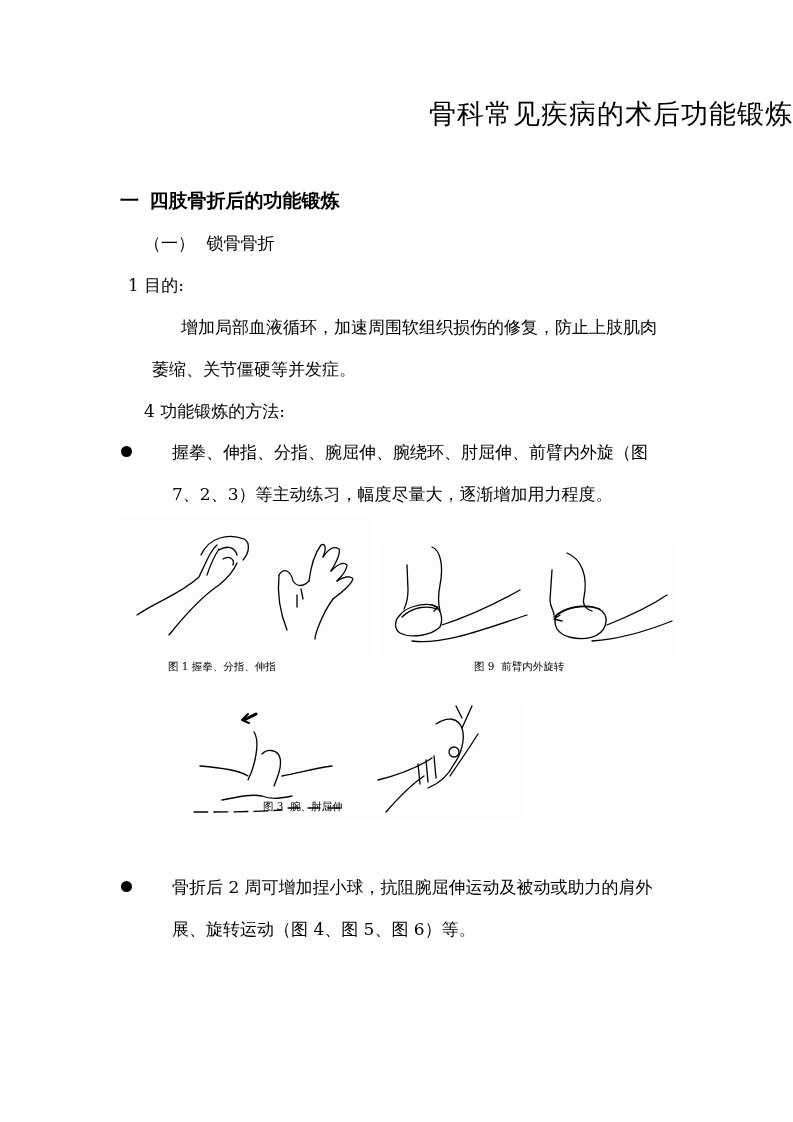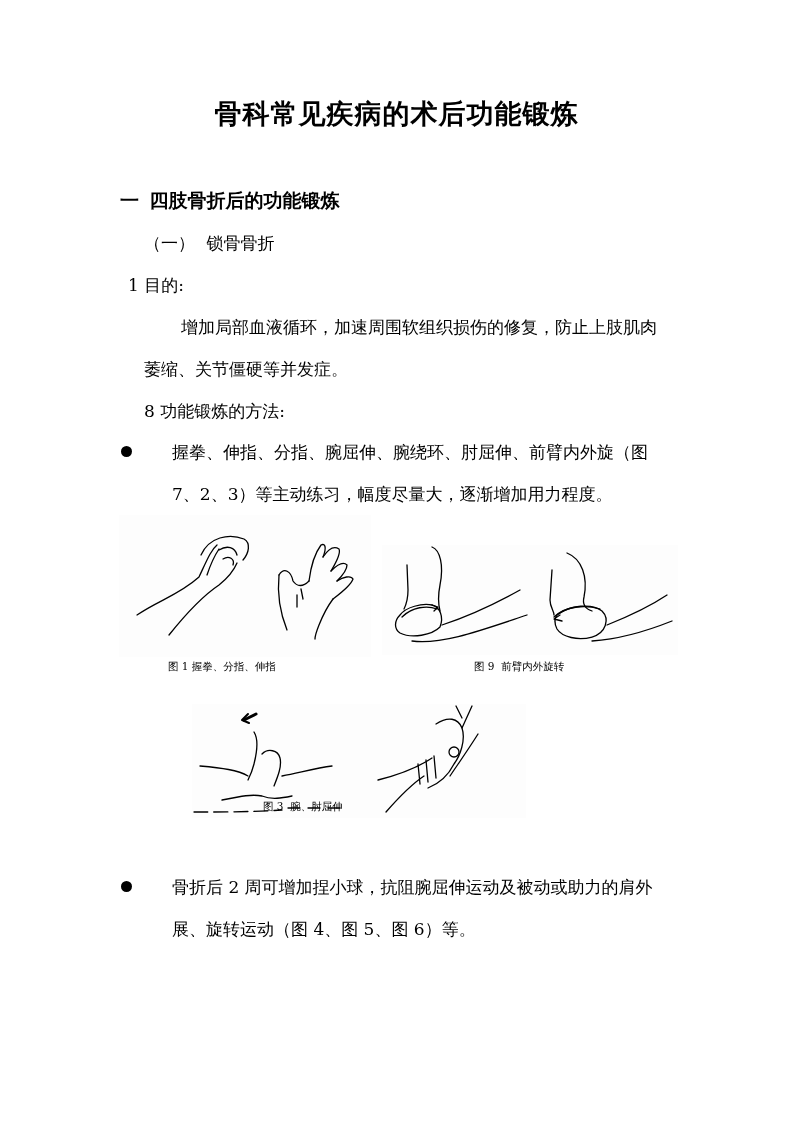--- a/index.html
+++ b/index.html
@@ -2,23 +2,23 @@
 <html><head>
 <meta charset="utf-8">
 <style>
   html, body { margin: 0; padding: 0; background: #ffffff; }
   body {
     width: 793px; height: 1122px; position: relative; overflow: hidden;
     font-family: "DejaVu Serif", "Liberation Serif", serif; color: #000;
   }
   .abs { position: absolute; }
   .title {
-    left: 0; width: 793px; top: 96px; text-align: center;
+    left: 0; width: 793px; top: 96px; text-align: right;
     font-family: "DejaVu Sans", "Liberation Sans", sans-serif;
-    font-weight: bold; font-size: 27px; letter-spacing: 1px;
+    font-weight: normal; font-size: 27px; letter-spacing: 1px;
   }
   .h1 {
     left: 120px; top: 188px;
     font-family: Liberation Sans, sans-serif;
     font-weight: bold; font-size: 19px;
   }
   .txt { font-size: 17px; line-height: 20px; white-space: nowrap; margin-left: 24px; }
   .bullet-dot {
     width: 11px; height: 11px; border-radius: 50%; background: #000;
   }
@@ -36,23 +36,23 @@
 
 <div class="abs h1" style="white-space:pre;">一  四肢骨折后的功能锻炼</div>
 
 <div class="abs txt" style="left:120px; top:233px;">
   <span>（一）</span>
   <span style="margin-left:6px;">锁骨骨折</span>
 </div>
 
 <div class="abs txt" style="left:104px; top:275px;">1 目的:</div>
 <div class="abs txt" style="left:157px; top:317px;">增加局部血液循环，加速周围软组织损伤的修复，防止上肢肌肉</div>
-<div class="abs txt" style="left:120px; top:359px;">萎缩、关节僵硬等并发症。</div>
+<div class="abs txt" style="left:128px; top:359px;">萎缩、关节僵硬等并发症。</div>
 
-<div class="abs txt" style="left:120px; top:401px;">8 功能锻炼的方法:</div>
+<div class="abs txt" style="left:120px; top:401px;">4 功能锻炼的方法:</div>
 
 <div class="abs bullet-dot" style="left:121px; top:446px;"></div>
 <div class="abs txt" style="left:148px; top:442px;">握拳、伸指、分指、腕屈伸、腕绕环、肘屈伸、前臂内外旋（图</div>
 <div class="abs txt" style="left:148px; top:484px;">7、2、3）等主动练习，幅度尽量大，逐渐增加用力程度。</div>
 
 <div class="abs fig" style="left:119px; top:515px; width:252px; height:142px;">
   <svg width="252" height="142" viewBox="0 0 252 142">
 
     <path d="M18 100 C40 85, 60 80, 80 62 C88 45, 92 35, 98 30"></path>
     <path d="M50 120 C70 95, 85 80, 100 70 C110 62, 115 55, 118 48"></path>

